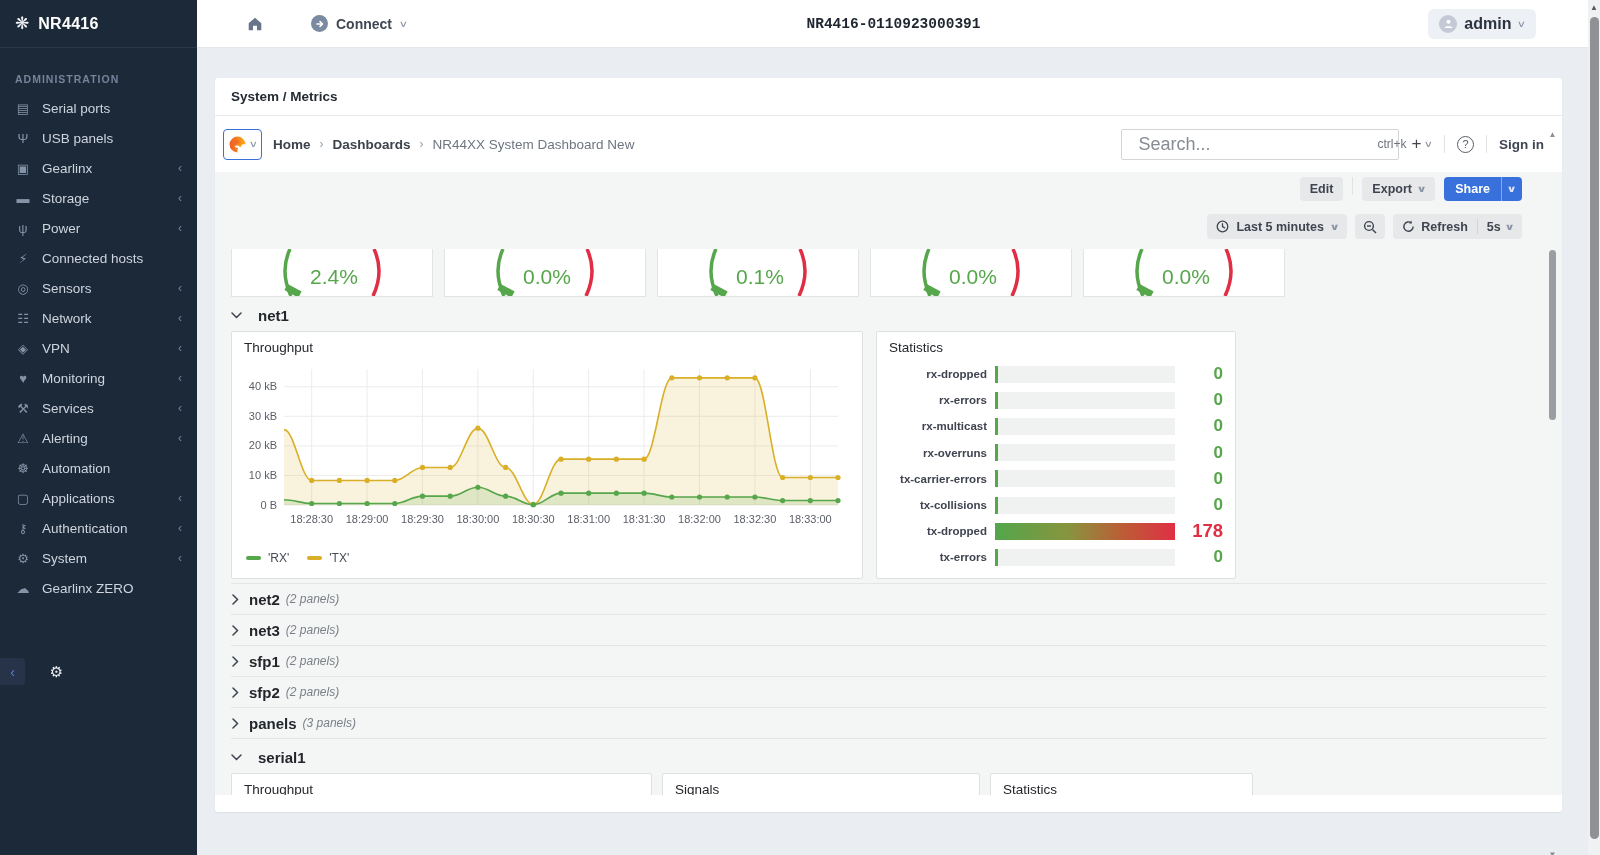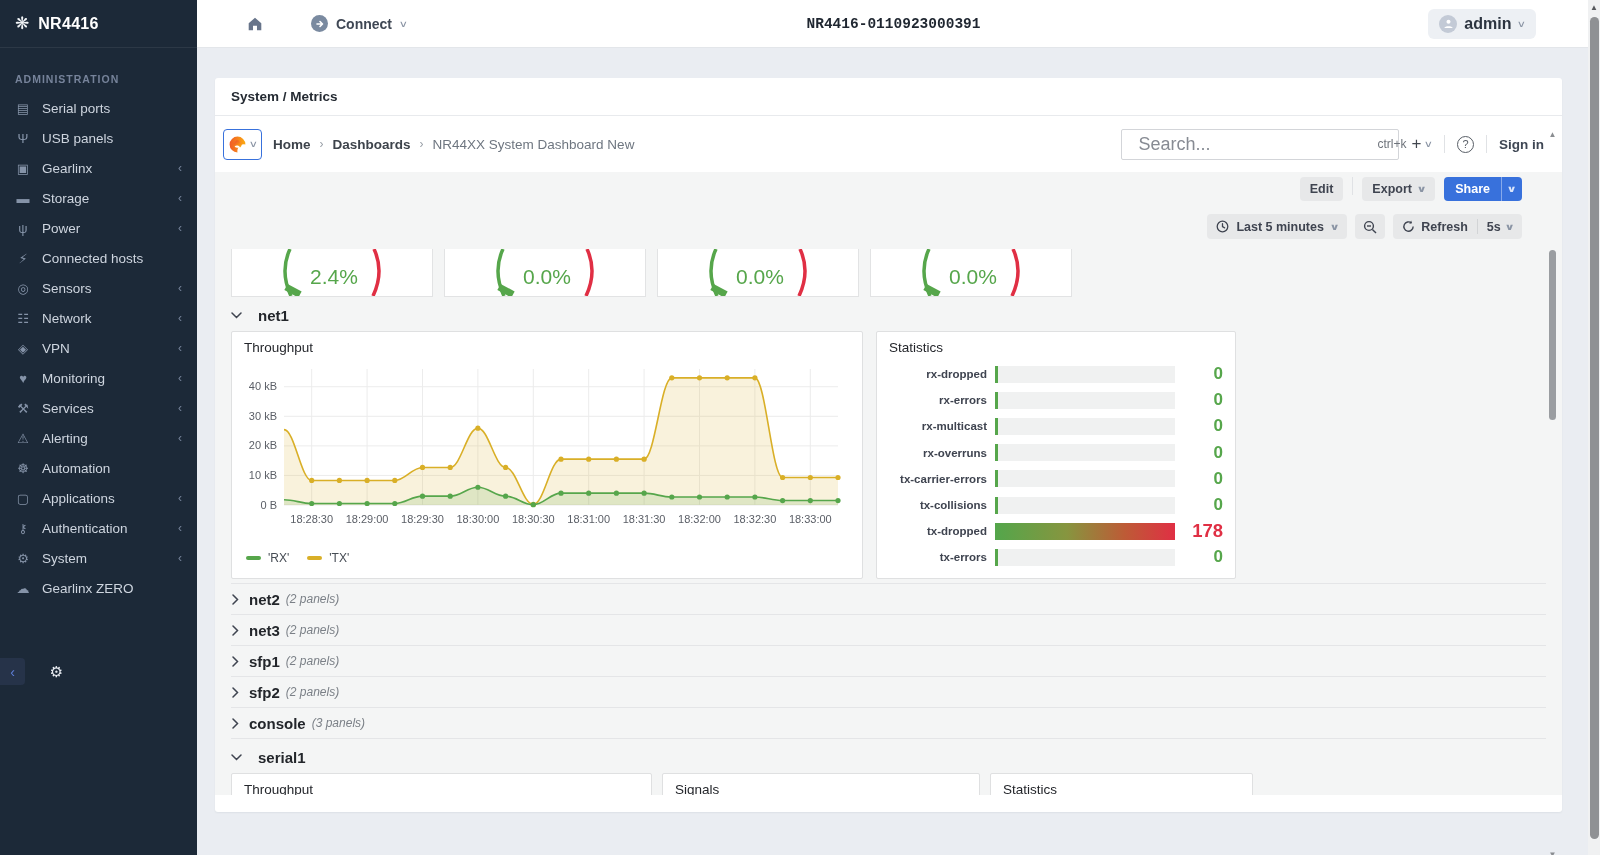--- a/index.html
+++ b/index.html
@@ -333,20 +333,28 @@
      <path d="M97 0 C104 15 104 30 96 47" stroke="#e02f44" stroke-width="3.5" fill="none"></path>
      <text x="57" y="35" text-anchor="middle" font-size="21" fill="#56a64b">2.4%</text>
    </svg>
         </div>
         <div class="gauge-card">
           <svg width="110" height="48" viewBox="0 0 110 48">
      <path d="M13 0 C6 15 6 30 14 47" stroke="#56a64b" stroke-width="3.5" fill="none"></path>
      <path d="M9 38 L23 45.5" stroke="#56a64b" stroke-width="7" fill="none"></path>
      <path d="M97 0 C104 15 104 30 96 47" stroke="#e02f44" stroke-width="3.5" fill="none"></path>
      <text x="57" y="35" text-anchor="middle" font-size="21" fill="#56a64b">0.0%</text>
+   </svg>
+        </div>
+        <div class="gauge-card">
+          <svg width="110" height="48" viewBox="0 0 110 48">
+     <path d="M13 0 C6 15 6 30 14 47" stroke="#56a64b" stroke-width="3.5" fill="none"></path>
+     <path d="M9 38 L23 45.5" stroke="#56a64b" stroke-width="7" fill="none"></path>
+     <path d="M97 0 C104 15 104 30 96 47" stroke="#e02f44" stroke-width="3.5" fill="none"></path>
+     <text x="57" y="35" text-anchor="middle" font-size="21" fill="#56a64b">0.1%</text>
    </svg>
         </div>
         <div class="gauge-card">
           <svg width="110" height="48" viewBox="0 0 110 48">
      <path d="M13 0 C6 15 6 30 14 47" stroke="#56a64b" stroke-width="3.5" fill="none"></path>
      <path d="M9 38 L23 45.5" stroke="#56a64b" stroke-width="7" fill="none"></path>
      <path d="M97 0 C104 15 104 30 96 47" stroke="#e02f44" stroke-width="3.5" fill="none"></path>
      <text x="57" y="35" text-anchor="middle" font-size="21" fill="#56a64b">0.0%</text>
    </svg>
         </div>
@@ -556,21 +564,21 @@
           </span>
           <span class="sh-name">sfp2</span>
           <span class="sh-count">(2 panels)</span>
         </div>
         <div class="col-row">
           <span class="chev-svg">
             <svg width="8" height="11" viewBox="0 0 7 11">
               <path d="M1.5 1 L6 5.5 L1.5 10" stroke="#3f4450" stroke-width="1.5" fill="none" stroke-linecap="round"></path>
             </svg>
           </span>
-          <span class="sh-name">console</span>
+          <span class="sh-name">panels</span>
           <span class="sh-count">(3 panels)</span>
         </div>
       </div>
 
     <div class="section-hdr">
       <span class="chev-svg">
           <svg width="11" height="7" viewBox="0 0 11 7">
             <path d="M1 1 L5.5 5.5 L10 1" stroke="#3f4450" stroke-width="1.5" fill="none" stroke-linecap="round"></path>
           </svg>
         </span>

